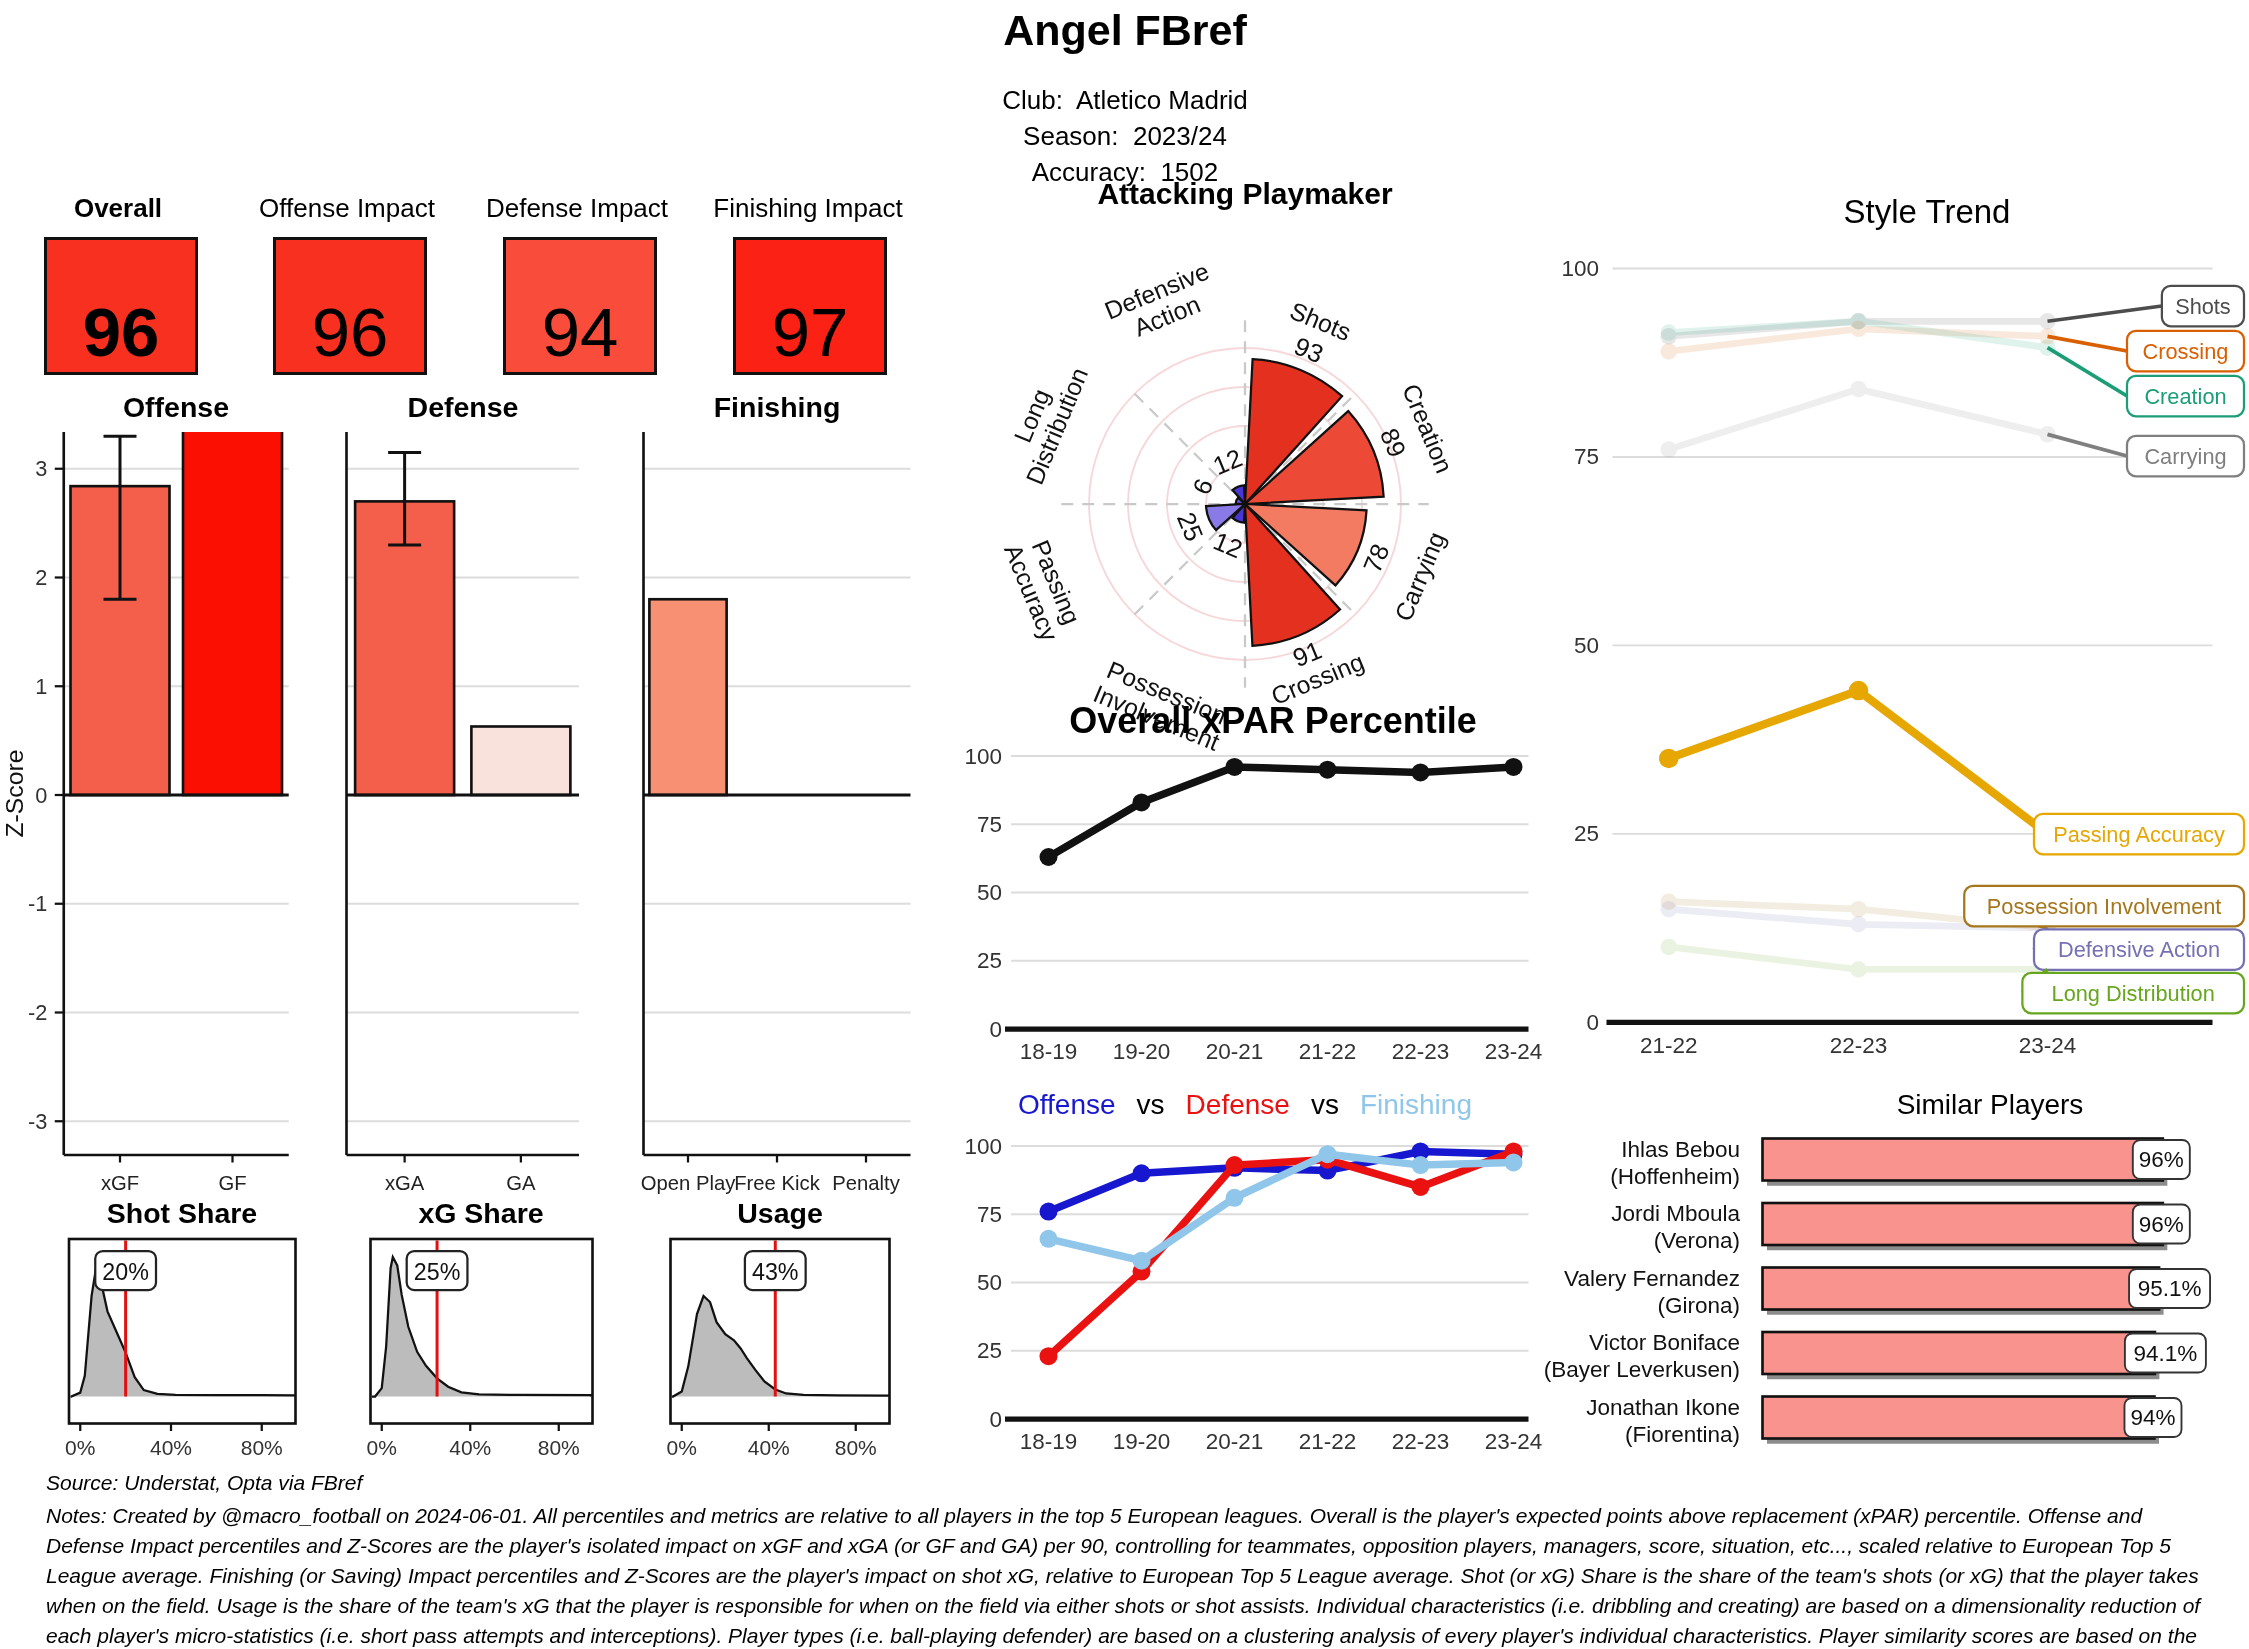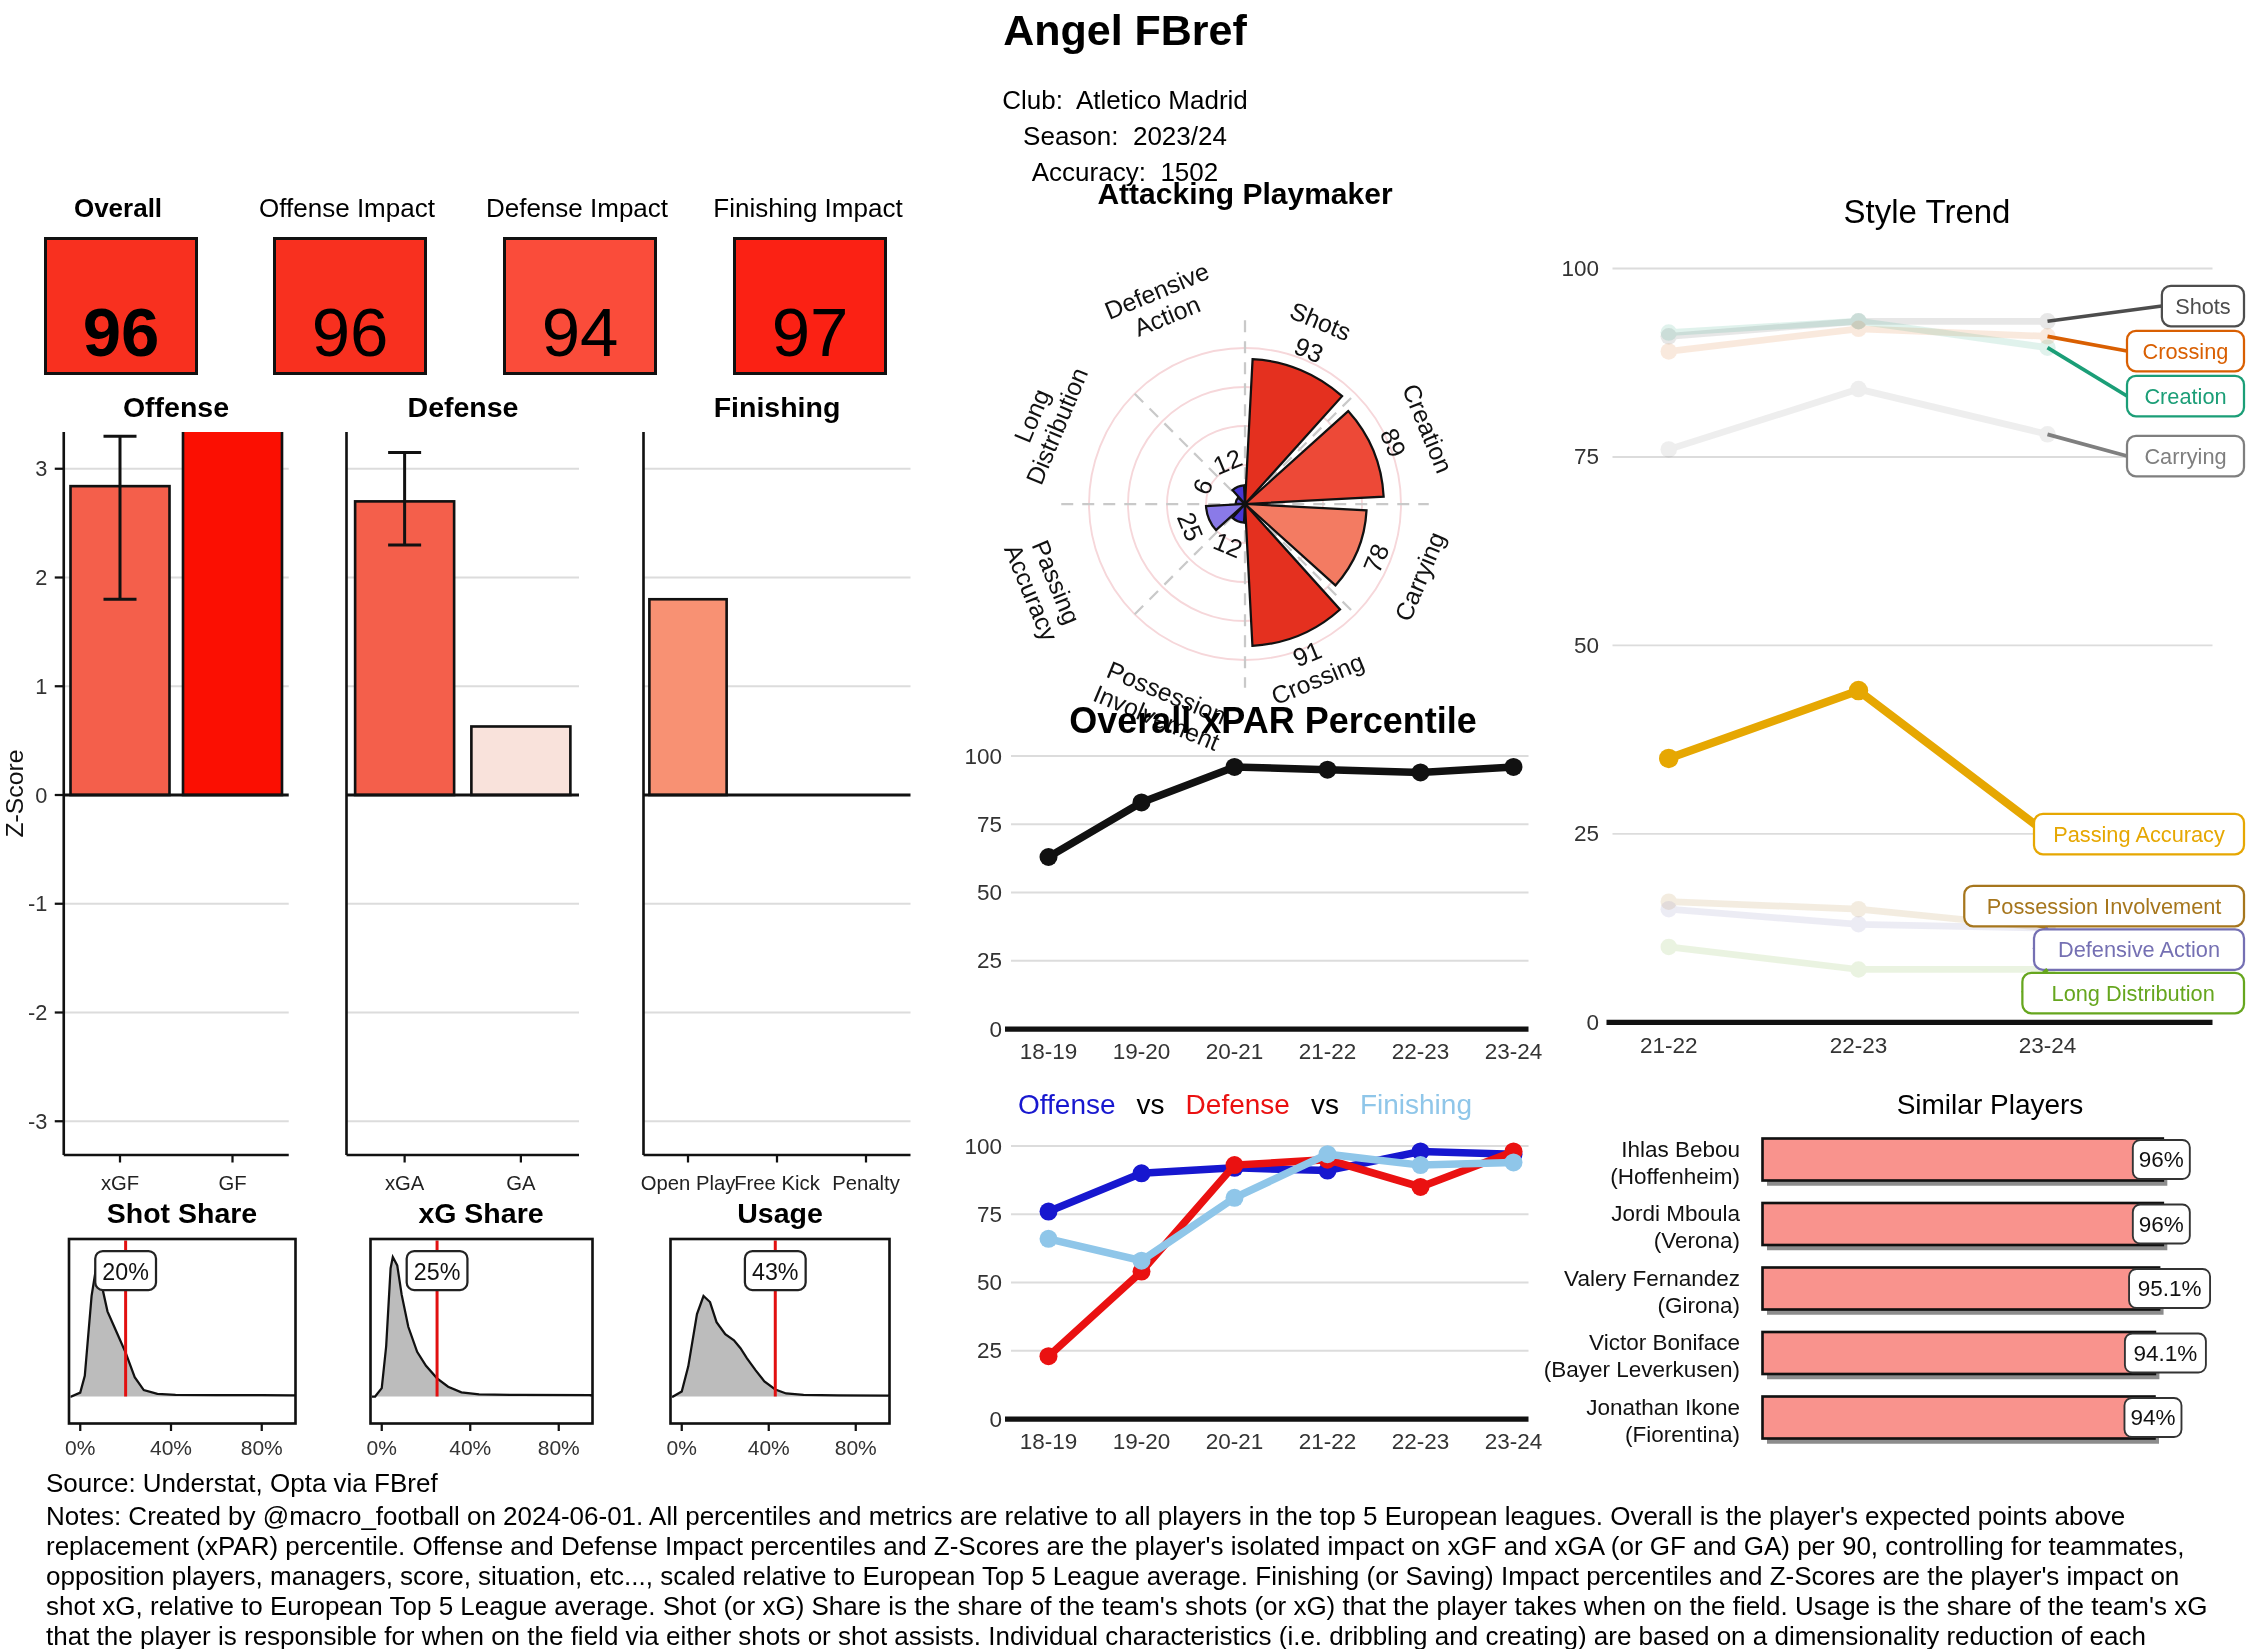--- a/index.html
+++ b/index.html
@@ -11,21 +11,21 @@
   .hdr-line{font-size:26px;margin-top:21px;}
   #hdr-club{top:64px;left:1125px;}
   #hdr-season{top:100px;left:1125px;}
   #hdr-minutes{top:136px;left:1125px;}
   .card-label{top:193px;font-size:26px;}
   .card-label.bold{font-weight:bold;}
   .card-box{top:237px;width:148px;height:132px;border:3px solid #111;
             display:flex;align-items:flex-end;justify-content:center;font-size:69px;}
   .panel-title{font-size:28.5px;font-weight:bold;}
   .sec-title{font-size:28px;}
-  .footer{font-size:26px;line-height:30px;}
+  .footer{font-style:italic;font-size:21px;line-height:30px;}
   #src-line{top:1468px;left:46px;}
   #notes-line{top:1501px;left:46px;width:2175px;}
   #ovdvf-title span{margin:0 10.5px;}
   svg text{font-family:"Liberation Sans", sans-serif;}
 </style>
 </head>
 <body>
 
 <svg id="chart-layer" class="abs" style="left:0;top:0" width="2250" height="1650" viewBox="0 0 3000 2200">
     <text x="30" y="1058" font-size="33" fill="#111" transform="rotate(-90 30 1058)" text-anchor="middle">Z-Score</text>

